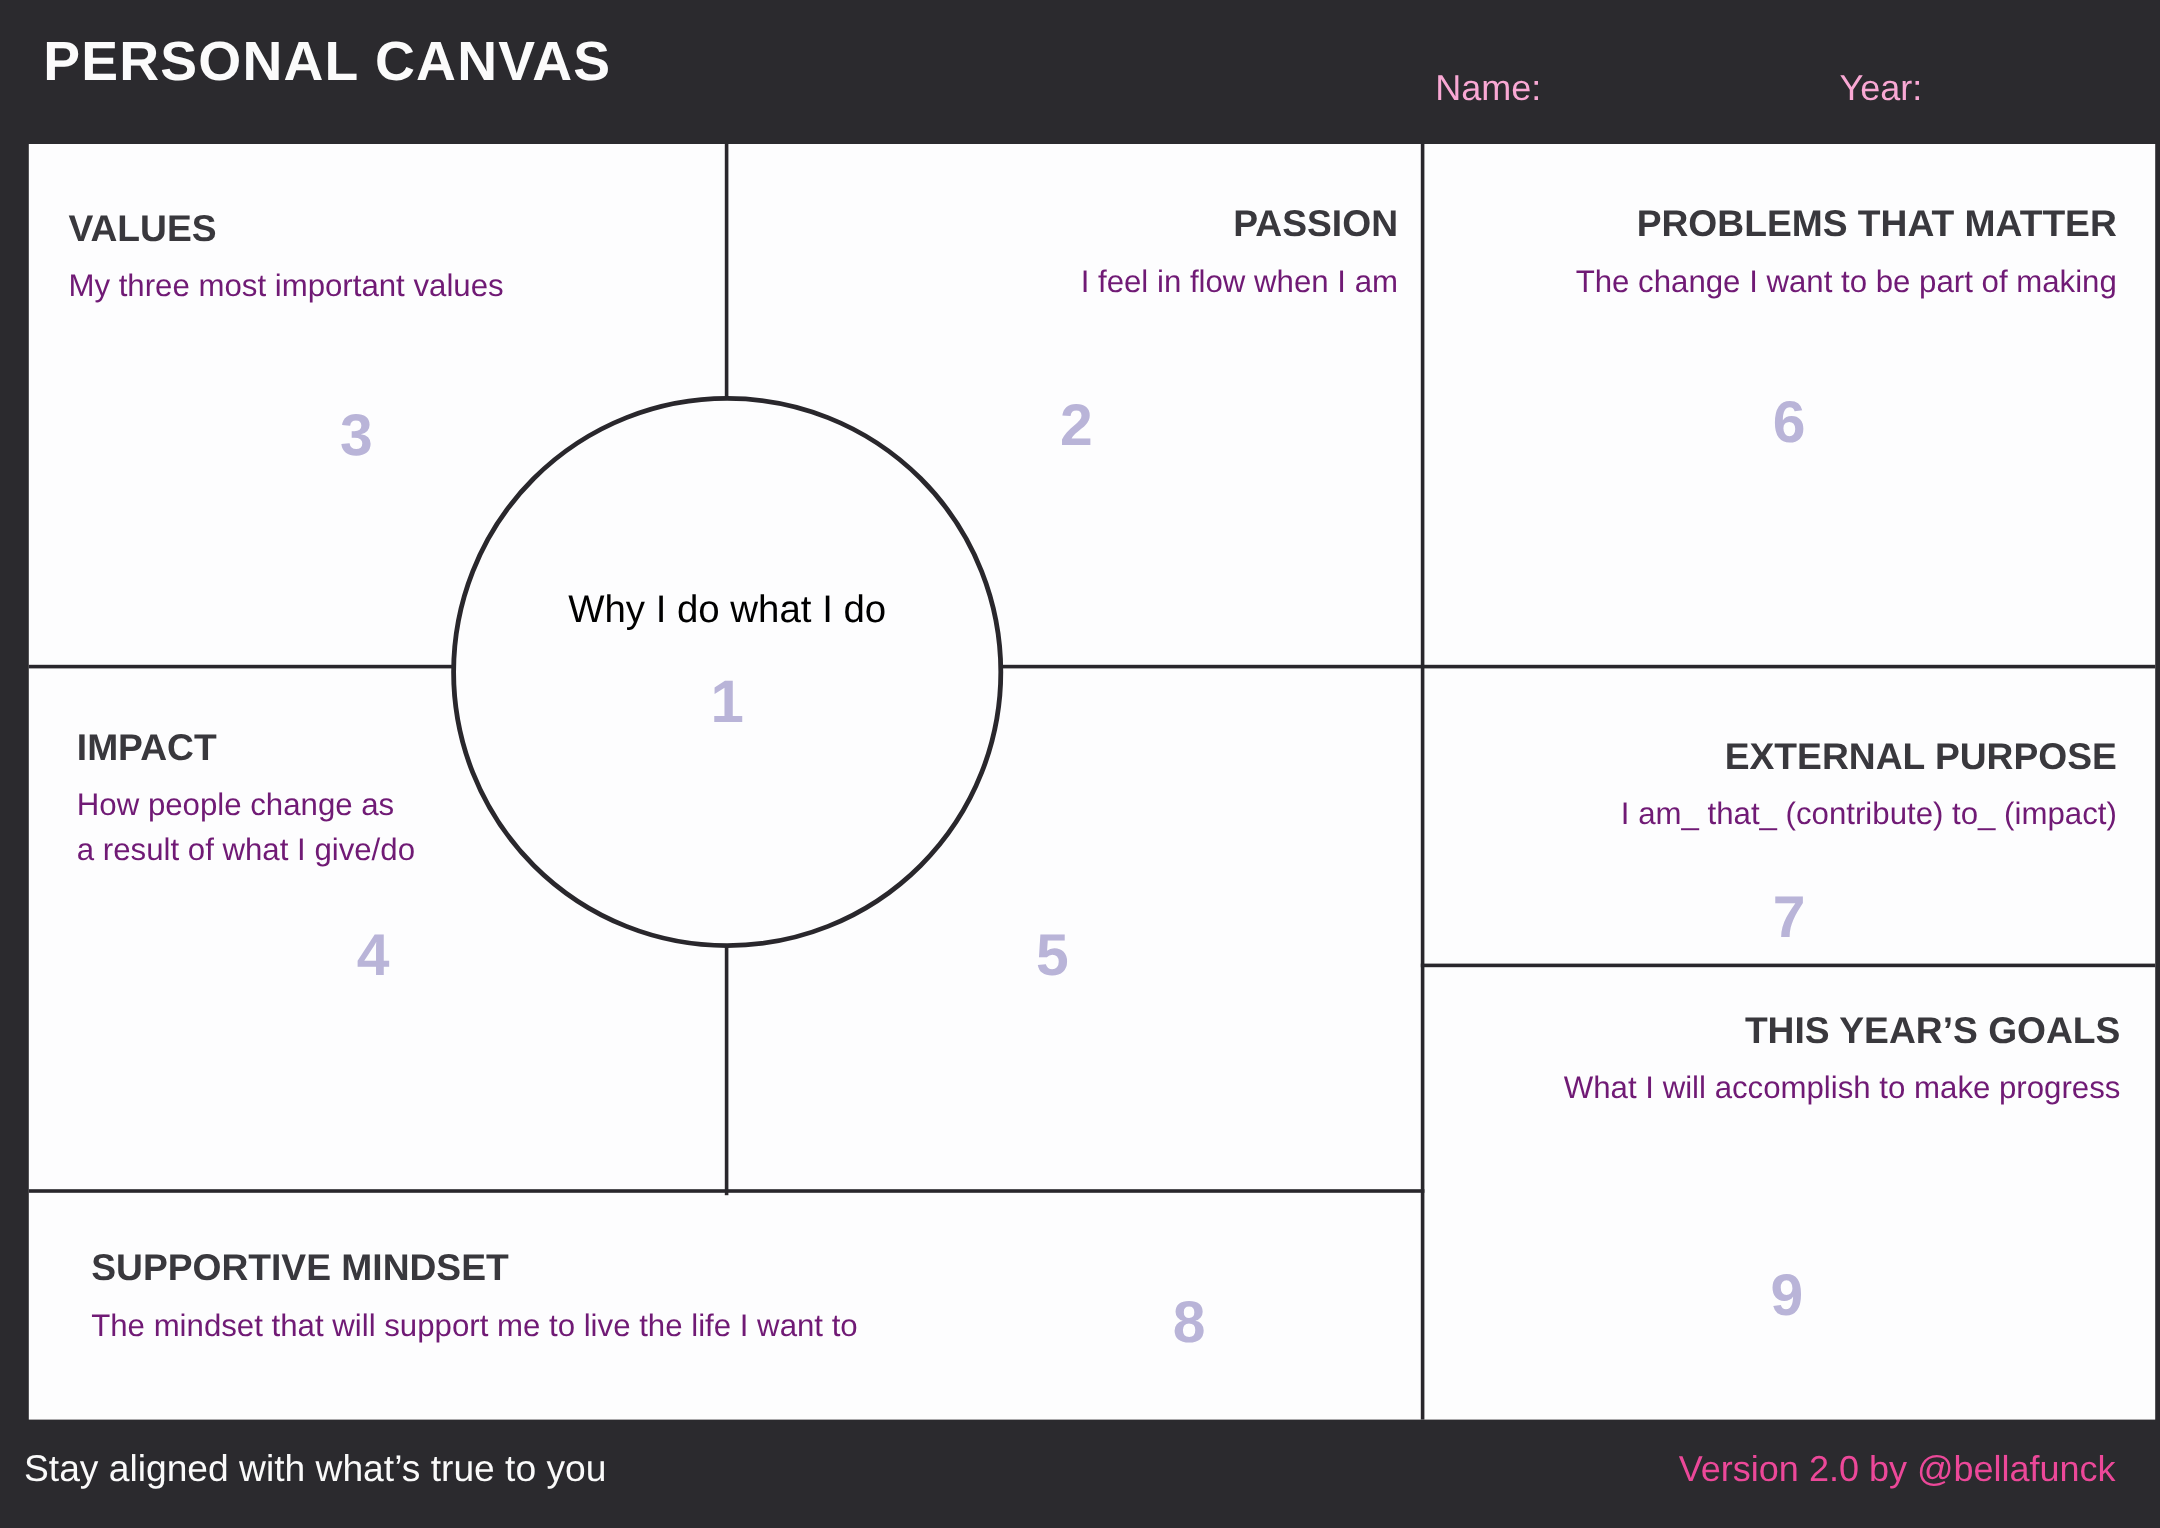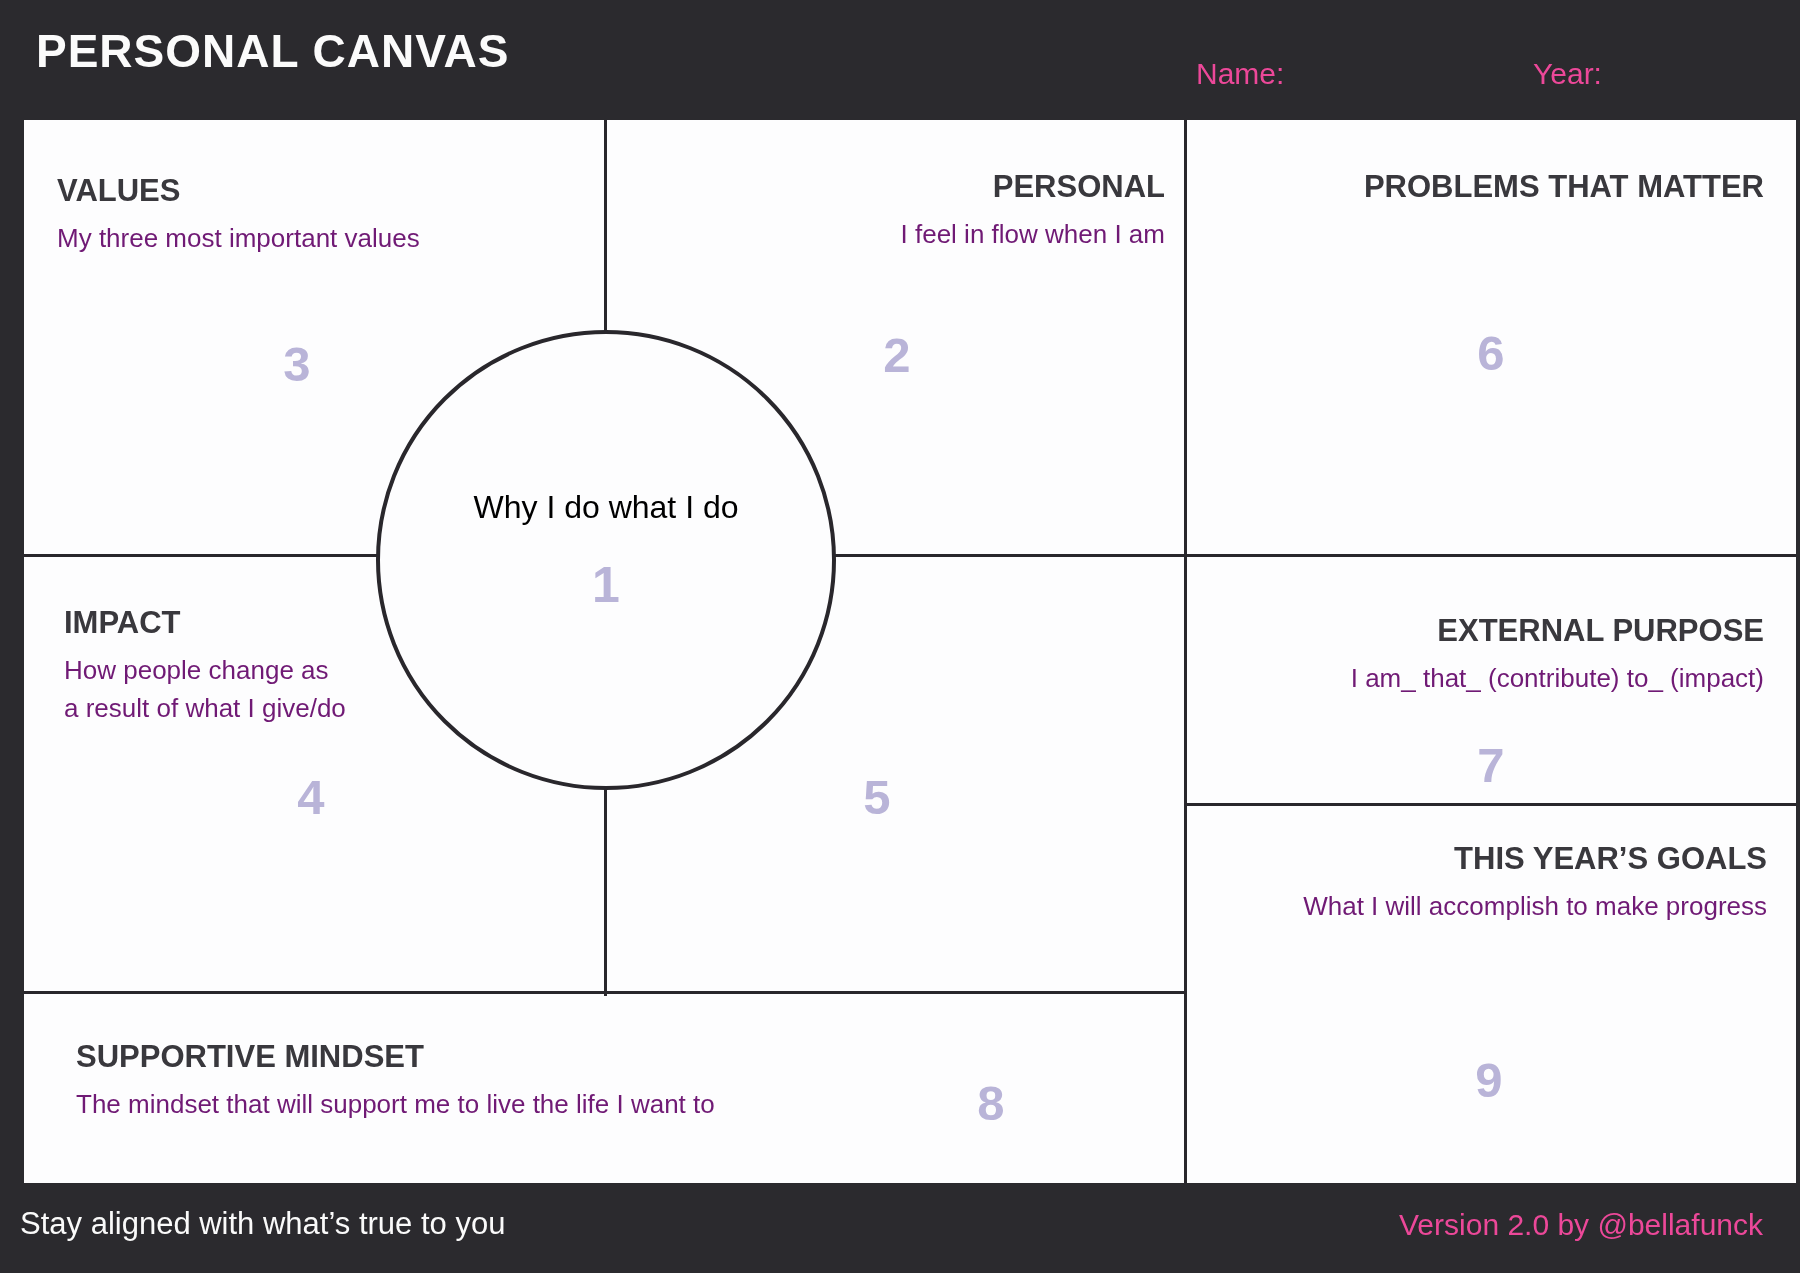--- a/index.html
+++ b/index.html
@@ -8,21 +8,21 @@
     background:#2b2a2e; overflow:hidden;
     font-family:"Liberation Sans", sans-serif;
   }
   .abs { position:absolute; }
 
   
   .page-title {
     left:36px; top:24px; font-size:46px; font-weight:bold;
     color:#fbfbfb; letter-spacing:1px;
   }
-  .hdr-label { font-size:30px; color:#ec4899; }
+  .hdr-label { font-size:30px; color:#f9a8d4; }
   .name-label { left:1196px; top:57px; }
   .year-label { left:1533px; top:57px; }
   .hdr-fill { height:40px; width:220px; top:52px; }
   .name-fill { left:1290px; }
   .year-fill { left:1612px; }
 
   
   .canvas {
     left:24px; top:120px; width:1772px; height:1063px;
     background:#fdfdfe;
@@ -96,27 +96,28 @@
     <div class="line h79"></div>
     <div class="line hmind"></div>
 
     <div class="section sec-values">
       <div class="sec-title">VALUES</div>
       <div class="sec-sub">My three most important values</div>
     </div>
     <div class="num n3">3</div>
 
     <div class="section sec-passion ta-r">
-      <div class="sec-title">PERSONAL</div>
+      <div class="sec-title">PASSION</div>
       <div class="sec-sub">I feel in flow when I am</div>
     </div>
     <div class="num n2">2</div>
 
     <div class="section sec-problems ta-r">
       <div class="sec-title">PROBLEMS THAT MATTER</div>
+      <div class="sec-sub">The change I want to be part of making</div>
     </div>
     <div class="num n6">6</div>
 
     <div class="section sec-impact">
       <div class="sec-title">IMPACT</div>
       <div class="sec-sub">
         <div>How people change as</div>
         <div>a result of what I give/do</div>
       </div>
     </div>

